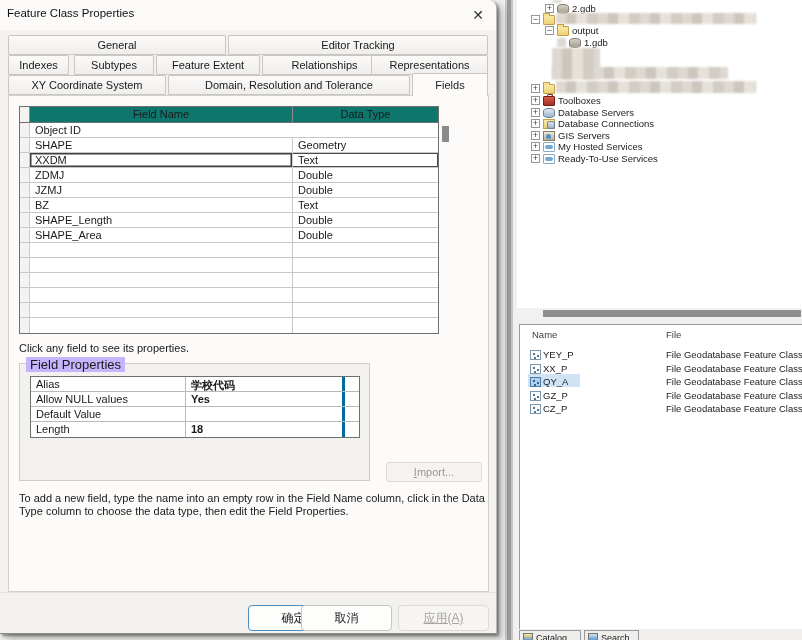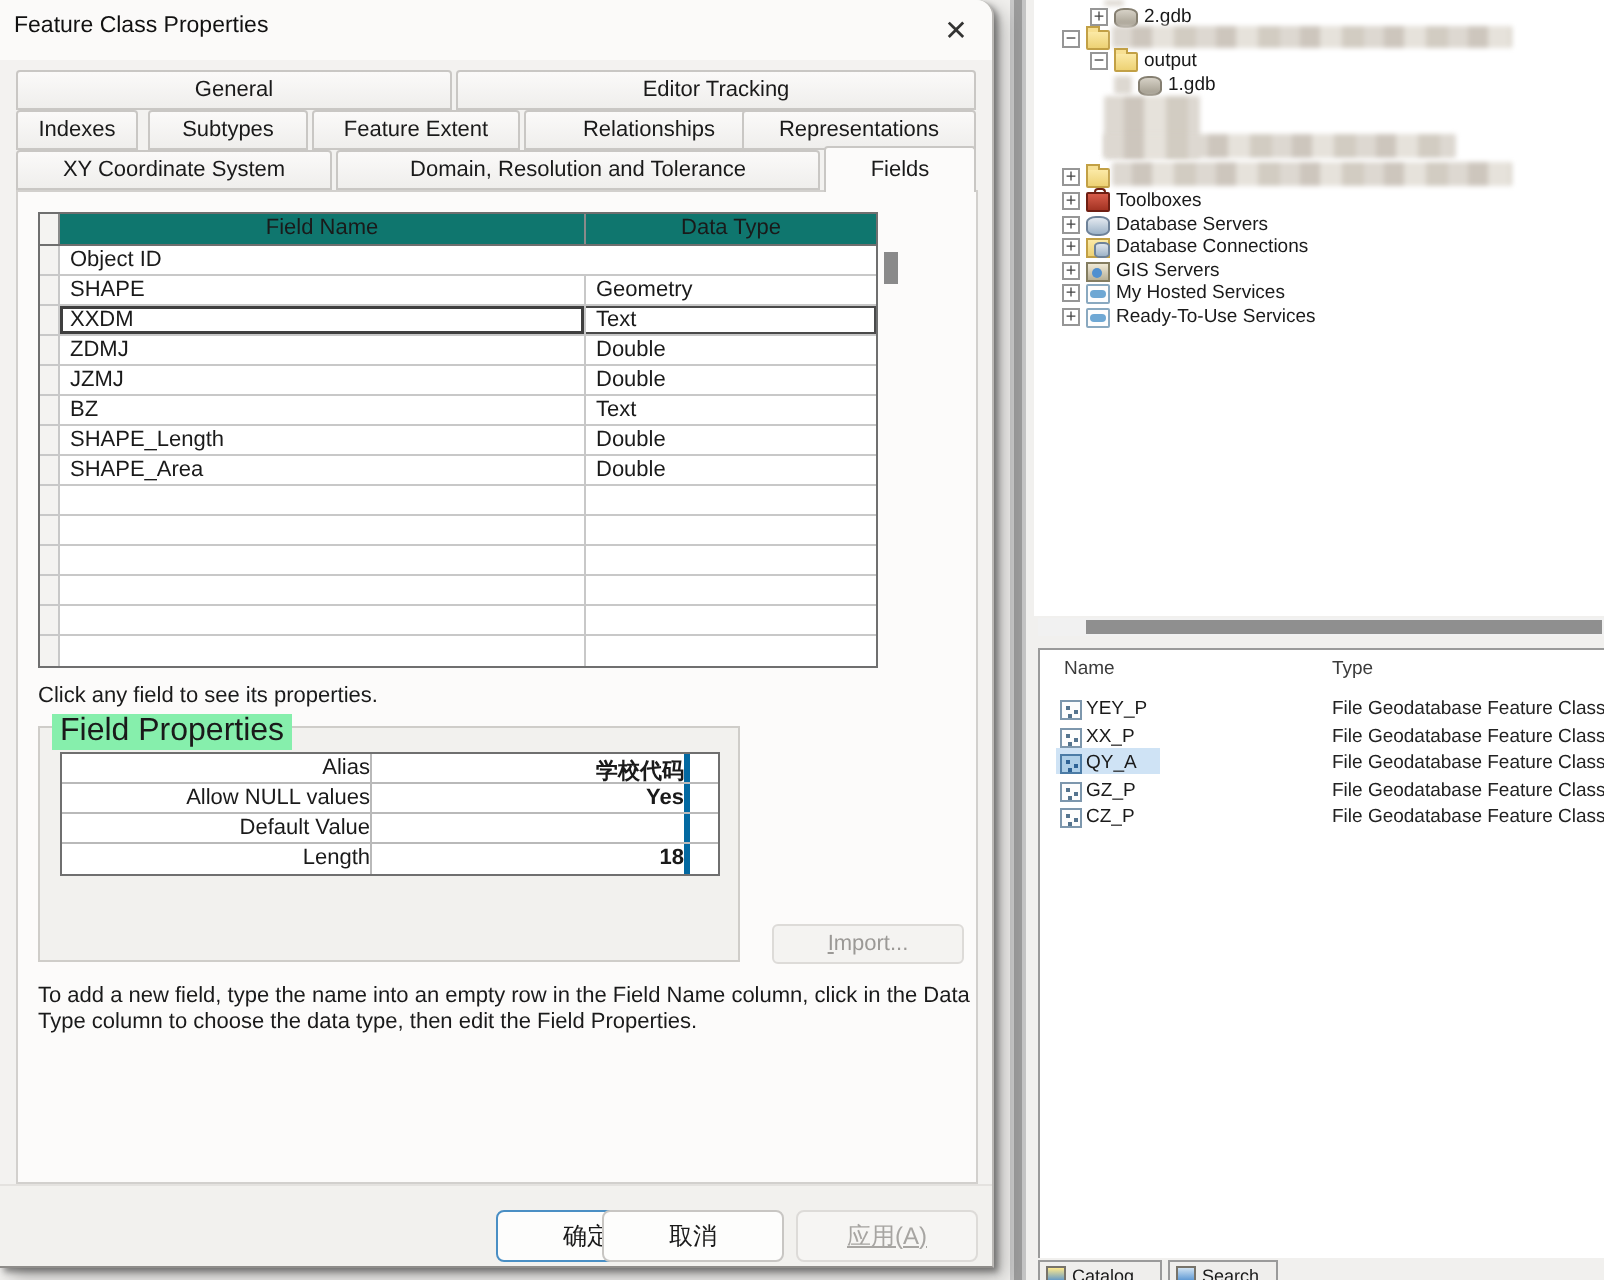--- a/index.html
+++ b/index.html
@@ -80,23 +80,23 @@
   .fhead .fc1 { border-right:1px solid #8a8a8a; text-align:center; padding-left:0; }
   .fc2 { flex:1; padding:1px 0 0 5px; }
   .fhead .fc2 { text-align:center; padding-left:0; }
   .frow.selrow { box-shadow:inset 0 0 0 1px #4a4a4a; }
   .frow.selrow .fc1 { box-shadow:inset 0 0 0 1.5px #3f3f3f; }
   .vthumb { position:absolute; left:433px; top:30px; width:7px; height:16px; background:#8a8a8a; }
 
   .hinttext { position:absolute; left:10px; top:246px; font-size:11px; }
   .groupbox { position:absolute; left:10px; top:267px; width:351px; height:118px;
     background:#f2f1ee; border:1px solid #cfcdc9; }
-  .gblabel { position:absolute; left:6px; top:-7px; background:#86efac; padding:0 4px; font-size:16px; }
+  .gblabel { position:absolute; left:6px; top:-7px; background:#c4b5fd; padding:0 4px; font-size:13px; }
   .ptable { position:absolute; left:10px; top:12px; width:330px; border:1px solid #6f6f6f; background:#fff; }
-  .prow { display:flex; height:15px; border-bottom:1px solid #b9b9b9; font-size:11px;text-align:right; }
+  .prow { display:flex; height:15px; border-bottom:1px solid #b9b9b9; font-size:11px; }
   .prow:last-child { border-bottom:none; }
   .pc1 { flex:0 0 155px; border-right:1px solid #b9b9b9; padding:1px 0 0 5px; }
   .pc2 { flex:1; border-right:3px solid #0369a1; padding:1px 0 0 5px;font-weight:bold; }
   .pc3 { flex:0 0 14px; }
   .importbtn { position:absolute; left:377px; top:366px; width:96px; height:20px;
     background:#f4f3f1; border:1px solid #dddbd8; border-radius:3px; font-size:11px; color:#9b9996;
     display:flex; align-items:center; justify-content:center; }
   .importbtn span::first-letter { text-decoration:underline; }
   .instr { position:absolute; left:10px; top:396px; width:468px; font-size:11px; line-height:12.5px; }
 
@@ -181,21 +181,21 @@
     <span>Ready-To-Use Services</span>
   </div>
 </div>
 
 <div class="hscroll">
   <div class="hthumb"></div>
 </div>
 
 <div class="contents">
   <div class="chdr" style="left:12px">Name</div>
-  <div class="chdr" style="left:146px">Type</div>
+  <div class="chdr" style="left:146px">File</div>
 
   <div class="crow" style="top:23px">
     <span class="fcicon"></span>
     <span class="nm">YEY_P</span>
     <span class="tp">File Geodatabase Feature Class</span>
   </div>
   <div class="crow" style="top:37px">
     <span class="fcicon"></span>
     <span class="nm">XX_P</span>
     <span class="tp">File Geodatabase Feature Class</span>

